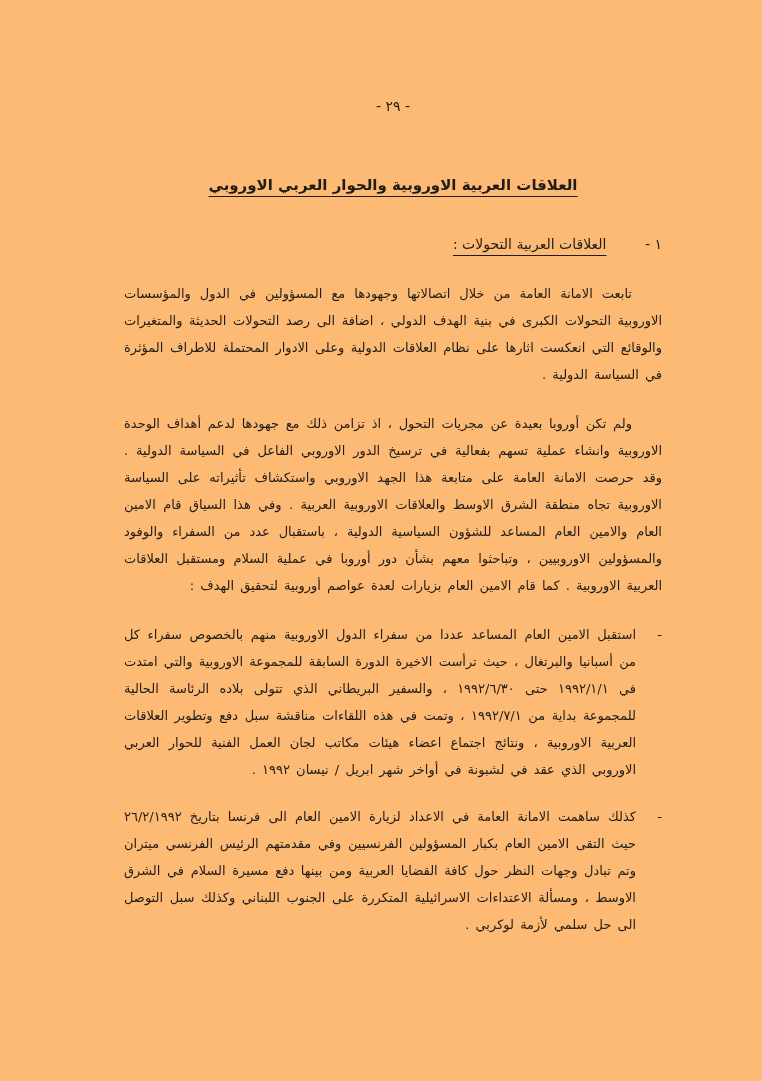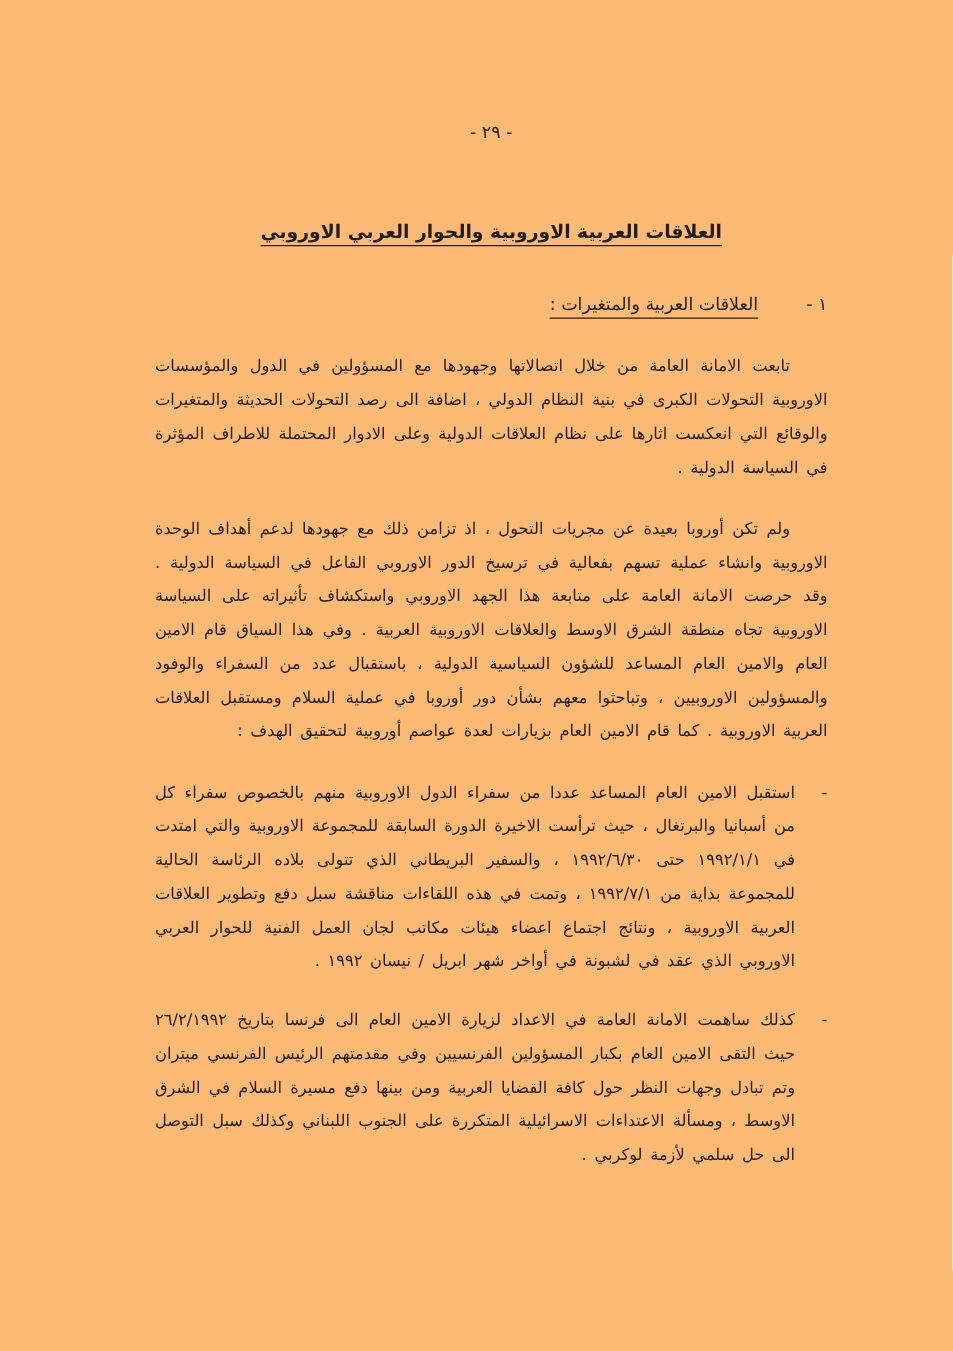--- a/index.html
+++ b/index.html
@@ -79,24 +79,24 @@
 <div class="page">
 
   <div class="page-number">- ٢٩ -</div>
 
   <h1 class="doc-title">
     <span class="u">العلاقات العربية الاوروبية والحوار العربي الاوروبي</span>
   </h1>
 
   <div class="section-heading">
     <span class="sec-num">١ -</span>
-    <span class="sec-title">العلاقات العربية والمتغيرات :</span>
+    <span class="sec-title">العلاقات العربية التحولات :</span>
   </div>
 
-  <p class="para">تابعت الامانة العامة من خلال اتصالاتها وجهودها مع المسؤولين في الدول والمؤسسات الاوروبية التحولات الكبرى في بنية النظام الدولي ، اضافة الى رصد التحولات الحديثة والمتغيرات والوقائع التي انعكست اثارها على نظام العلاقات الدولية وعلى الادوار المحتملة للاطراف المؤثرة في السياسة الدولية .</p>
+  <p class="para">تابعت الامانة العامة من خلال اتصالاتها وجهودها مع المسؤولين في الدول والمؤسسات الاوروبية التحولات الكبرى في بنية الهدف الدولي ، اضافة الى رصد التحولات الحديثة والمتغيرات والوقائع التي انعكست اثارها على نظام العلاقات الدولية وعلى الادوار المحتملة للاطراف المؤثرة في السياسة الدولية .</p>
 
   <p class="para">ولم تكن أوروبا بعيدة عن مجريات التحول ، اذ تزامن ذلك مع جهودها لدعم أهداف الوحدة الاوروبية وانشاء عملية تسهم بفعالية في ترسيخ الدور الاوروبي الفاعل في السياسة الدولية . وقد حرصت الامانة العامة على متابعة هذا الجهد الاوروبي واستكشاف تأثيراته على السياسة الاوروبية تجاه منطقة الشرق الاوسط والعلاقات الاوروبية العربية . وفي هذا السياق قام الامين العام والامين العام المساعد للشؤون السياسية الدولية ، باستقبال عدد من السفراء والوفود والمسؤولين الاوروبيين ، وتباحثوا معهم بشأن دور أوروبا في عملية السلام ومستقبل العلاقات العربية الاوروبية . كما قام الامين العام بزيارات لعدة عواصم أوروبية لتحقيق الهدف :</p>
 
   <div class="bullet">
     <span class="dash">-</span>
     <span class="text">استقبل الامين العام المساعد عددا من سفراء الدول الاوروبية منهم بالخصوص سفراء كل من أسبانيا والبرتغال ، حيث ترأست الاخيرة الدورة السابقة للمجموعة الاوروبية والتي امتدت في ١٩٩٢/١/١ حتى ١٩٩٢/٦/٣٠ ، والسفير البريطاني الذي تتولى بلاده الرئاسة الحالية للمجموعة بداية من ١٩٩٢/٧/١ ، وتمت في هذه اللقاءات مناقشة سبل دفع وتطوير العلاقات العربية الاوروبية ، ونتائج اجتماع اعضاء هيئات مكاتب لجان العمل الفنية للحوار العربي الاوروبي الذي عقد في لشبونة في أواخر شهر ابريل / نيسان ١٩٩٢ .</span>
   </div>
 
   <div class="bullet">
     <span class="dash">-</span>

